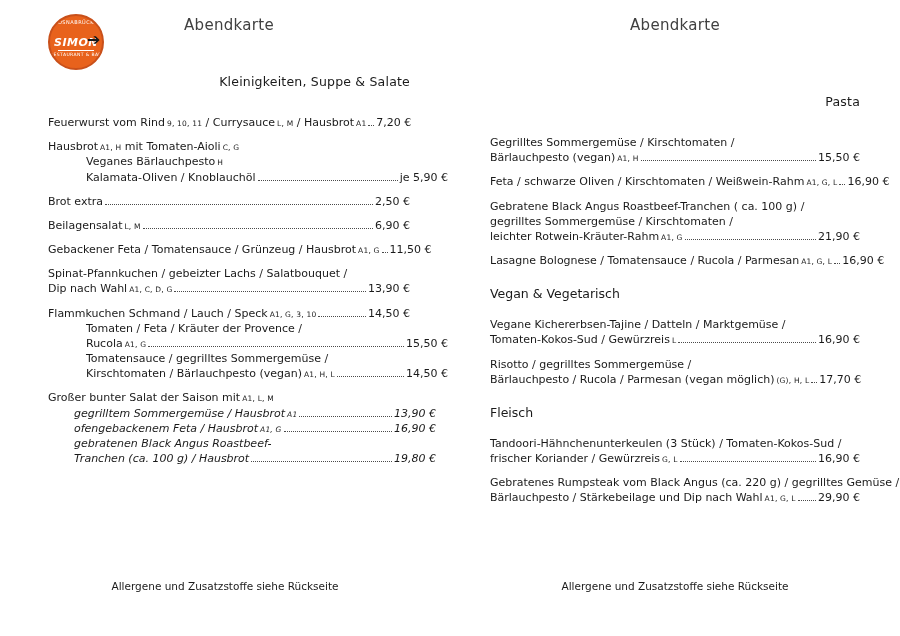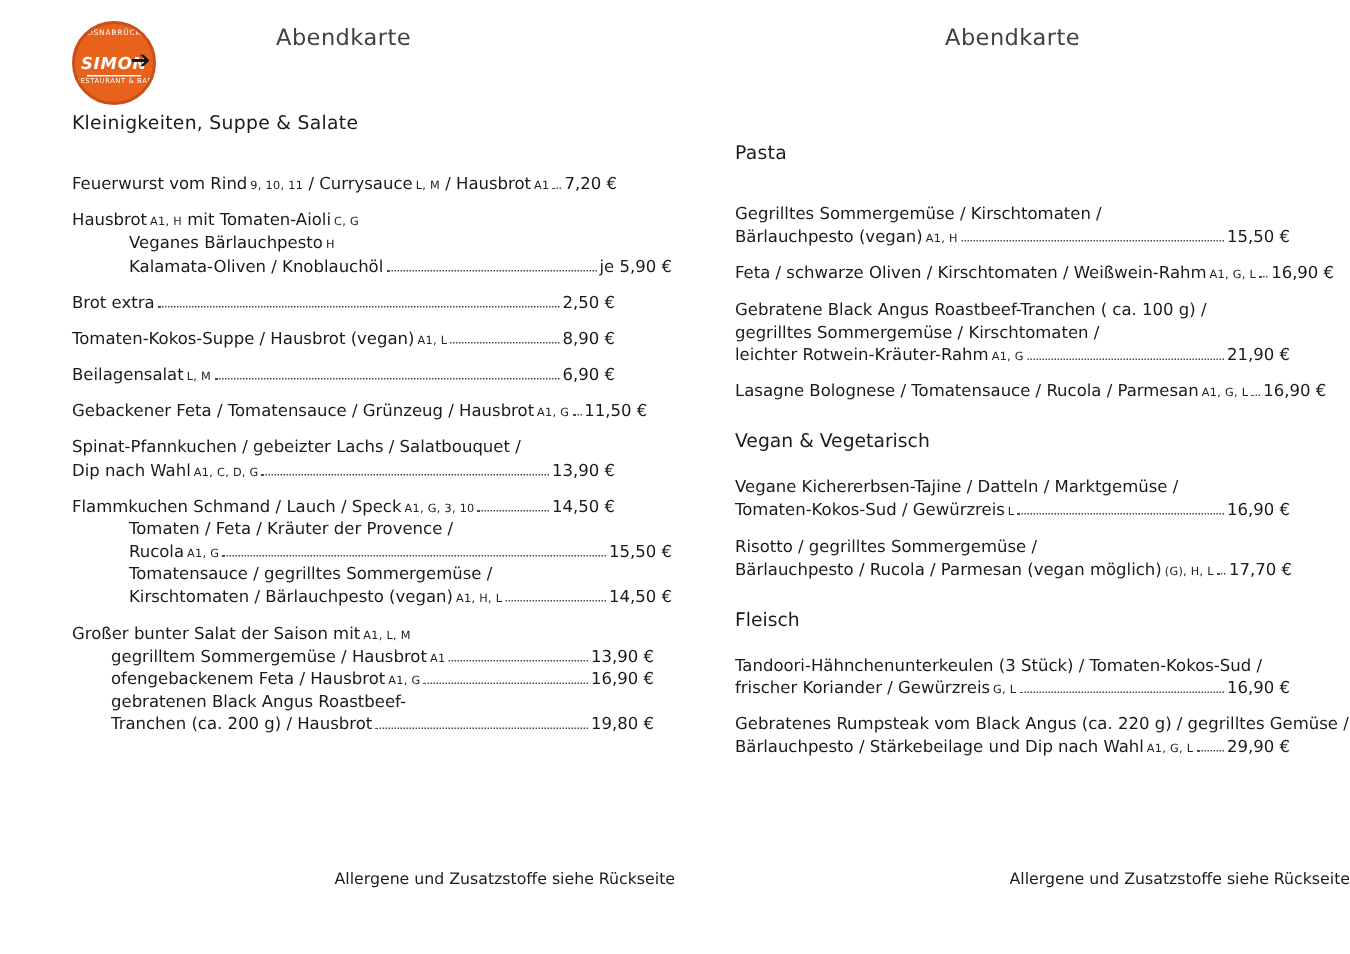--- a/index.html
+++ b/index.html
@@ -102,21 +102,21 @@
   }
 
   .doc-title {
     text-align: center;
     font-size: 15px;
     letter-spacing: 0.3px;
     padding-top: 16px;
     color: #404040;
   }
   .section-title {
-    text-align: left;
+    text-align: right;
     font-size: 12.5px;
     letter-spacing: 0.2px;
     color: #1a1a1a;
   }
   .half.left .section-title.first { margin-top: 40px; }
   .half.right .section-title.first { margin-top: 60px; }
 
   .items { margin-top: 26px; }
 
   .item {
@@ -127,21 +127,21 @@
   }
   .item .row {
     display: flex;
     align-items: baseline;
     width: 100%;
   }
   .row-text {
     white-space: nowrap;
   }
   .row-indent-1 { padding-left: 38px; }
-  .row-indent-3 { padding-left: 26px; }
+  .row-indent-3 { padding-left: 26px; font-style: italic; }
   .dots {
     flex: 1 1 auto;
     border-bottom: 1px dotted #4a4a4a;
     margin: 0 2px 3px 2px;
     min-width: 6px;
     height: 0;
   }
   .price {
     white-space: nowrap;
     font-size: 11px;
@@ -153,21 +153,21 @@
     letter-spacing: 0.2px;
     color: #222;
     margin-left: 2px;
   }
 
   .footer {
     position: absolute;
     bottom: 44px;
     left: 0;
     width: 100%;
-    text-align: right;
+    text-align: center;
     font-size: 10.5px;
     color: #1a1a1a;
   }
   .sec-head {
     text-align: left;
     font-size: 12.5px;
     margin: 18px 0 16px 0;
   }
 </style>
 </head>
@@ -212,27 +212,20 @@
         </div>
         <div class="item">
           <div class="row">
             <span class="row-text">Brot extra</span>
             <span class="dots"></span>
             <span class="price">2,50 €</span>
           </div>
         </div>
         <div class="item">
           <div class="row">
-            <span class="row-text">Tomaten-Kokos-Suppe / Hausbrot (vegan)<span class="alg">A1, L</span></span>
-            <span class="dots"></span>
-            <span class="price">8,90 €</span>
-          </div>
-        </div>
-        <div class="item">
-          <div class="row">
             <span class="row-text">Beilagensalat<span class="alg">L, M</span></span>
             <span class="dots"></span>
             <span class="price">6,90 €</span>
           </div>
         </div>
         <div class="item">
           <div class="row">
             <span class="row-text">Gebackener Feta / Tomatensauce / Grünzeug / Hausbrot<span class="alg">A1, G</span></span>
             <span class="dots"></span>
             <span class="price">11,50 €</span>
@@ -282,21 +275,21 @@
           </div>
           <div class="row row-indent-3">
             <span class="row-text">ofengebackenem Feta / Hausbrot<span class="alg">A1, G</span></span>
             <span class="dots"></span>
             <span class="price">16,90 €</span>
           </div>
           <div class="row row-indent-3">
             <span class="row-text">gebratenen Black Angus Roastbeef-</span>
           </div>
           <div class="row row-indent-3">
-            <span class="row-text">Tranchen (ca. 200 g) / Hausbrot</span>
+            <span class="row-text">Tranchen (ca. 100 g) / Hausbrot</span>
             <span class="dots"></span>
             <span class="price">19,80 €</span>
           </div>
         </div>
       </div>
 
     <div class="footer">Allergene und Zusatzstoffe siehe Rückseite</div>
   </div>
 
   <div class="half right">

